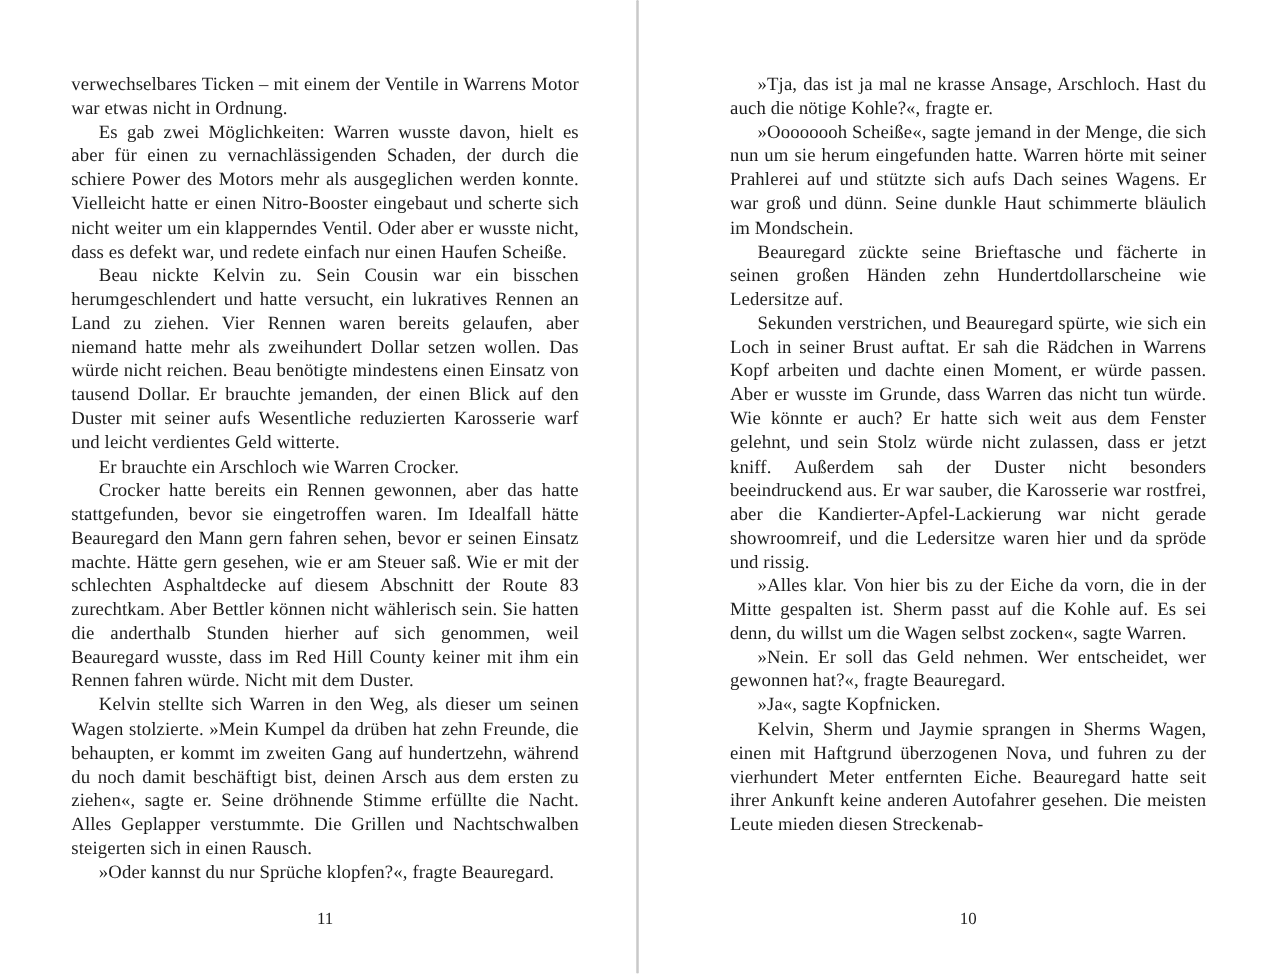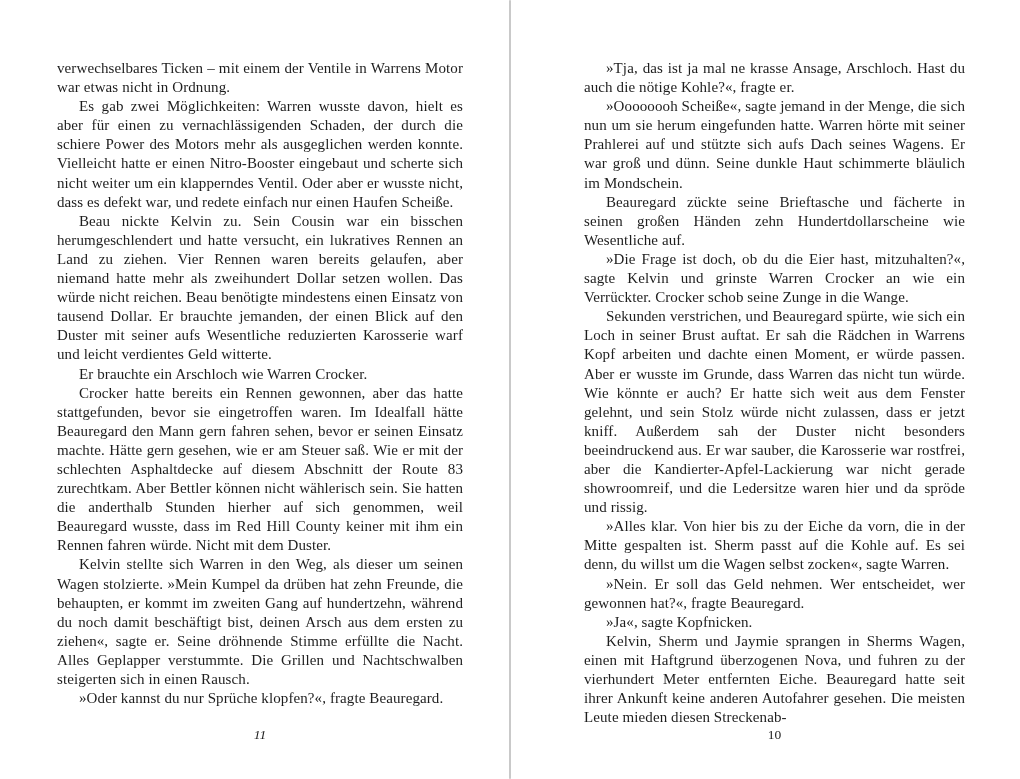--- a/index.html
+++ b/index.html
@@ -48,21 +48,21 @@
     text-align: justify;
     letter-spacing: 0.1px;
   }
   .text-block p.indent { text-indent: 22px; }
   .page-number {
     position: absolute;
     bottom: 36px;
     font-size: 13.5px;
     text-align: center;
   }
-  .page-left  .page-number { left: 57px; width: 406px; font-style: italic; }
+  .page-left  .page-number { left: 57px; width: 406px; }
   .page-right .page-number { left: 73px; width: 381px; }
 </style>
 </head>
 <body>
 
 <div class="spread">
 
   <div class="page page-left">
     <div class="text-block">
         <p class="">verwechselbares Ticken – mit einem der Ventile in Warrens Motor war etwas nicht in Ordnung.</p>
@@ -75,22 +75,21 @@
       </div>
     <div class="page-number">11</div>
   </div>
 
   <div class="spine-divider"></div>
 
   <div class="page page-right">
     <div class="text-block">
         <p class="indent">»Tja, das ist ja mal ne krasse Ansage, Arschloch. Hast du auch die nötige Kohle?«, fragte er.</p>
         <p class="indent">»Oooooooh Scheiße«, sagte jemand in der Menge, die sich nun um sie herum eingefunden hatte. Warren hörte mit seiner Prahlerei auf und stützte sich aufs Dach seines Wagens. Er war groß und dünn. Seine dunkle Haut schimmerte bläulich im Mondschein.</p>
-        <p class="indent">Beauregard zückte seine Brieftasche und fächerte in seinen großen Händen zehn Hundertdollarscheine wie Wesentliche auf.</p>
-        <p class="indent">»Die Frage ist doch, ob du die Eier hast, mitzuhalten?«, sagte Kelvin und grinste Warren Crocker an wie ein Verrückter. Crocker schob seine Zunge in die Wange.</p>
+        <p class="indent">Beauregard zückte seine Brieftasche und fächerte in seinen großen Händen zehn Hundertdollarscheine wie Ledersitze auf.</p>
         <p class="indent">Sekunden verstrichen, und Beauregard spürte, wie sich ein Loch in seiner Brust auftat. Er sah die Rädchen in Warrens Kopf arbeiten und dachte einen Moment, er würde passen. Aber er wusste im Grunde, dass Warren das nicht tun würde. Wie könnte er auch? Er hatte sich weit aus dem Fenster gelehnt, und sein Stolz würde nicht zulassen, dass er jetzt kniff. Außerdem sah der Duster nicht besonders beeindruckend aus. Er war sauber, die Karosserie war rostfrei, aber die Kandierter-Apfel-Lackierung war nicht gerade showroomreif, und die Ledersitze waren hier und da spröde und rissig.</p>
         <p class="indent">»Alles klar. Von hier bis zu der Eiche da vorn, die in der Mitte gespalten ist. Sherm passt auf die Kohle auf. Es sei denn, du willst um die Wagen selbst zocken«, sagte Warren.</p>
         <p class="indent">»Nein. Er soll das Geld nehmen. Wer entscheidet, wer gewonnen hat?«, fragte Beauregard.</p>
         <p class="indent">»Ja«, sagte Kopfnicken.</p>
         <p class="indent">Kelvin, Sherm und Jaymie sprangen in Sherms Wagen, einen mit Haftgrund überzogenen Nova, und fuhren zu der vierhundert Meter entfernten Eiche. Beauregard hatte seit ihrer Ankunft keine anderen Autofahrer gesehen. Die meisten Leute mieden diesen Streckenab-</p>
       </div>
     <div class="page-number">10</div>
   </div>
 
 </div>

